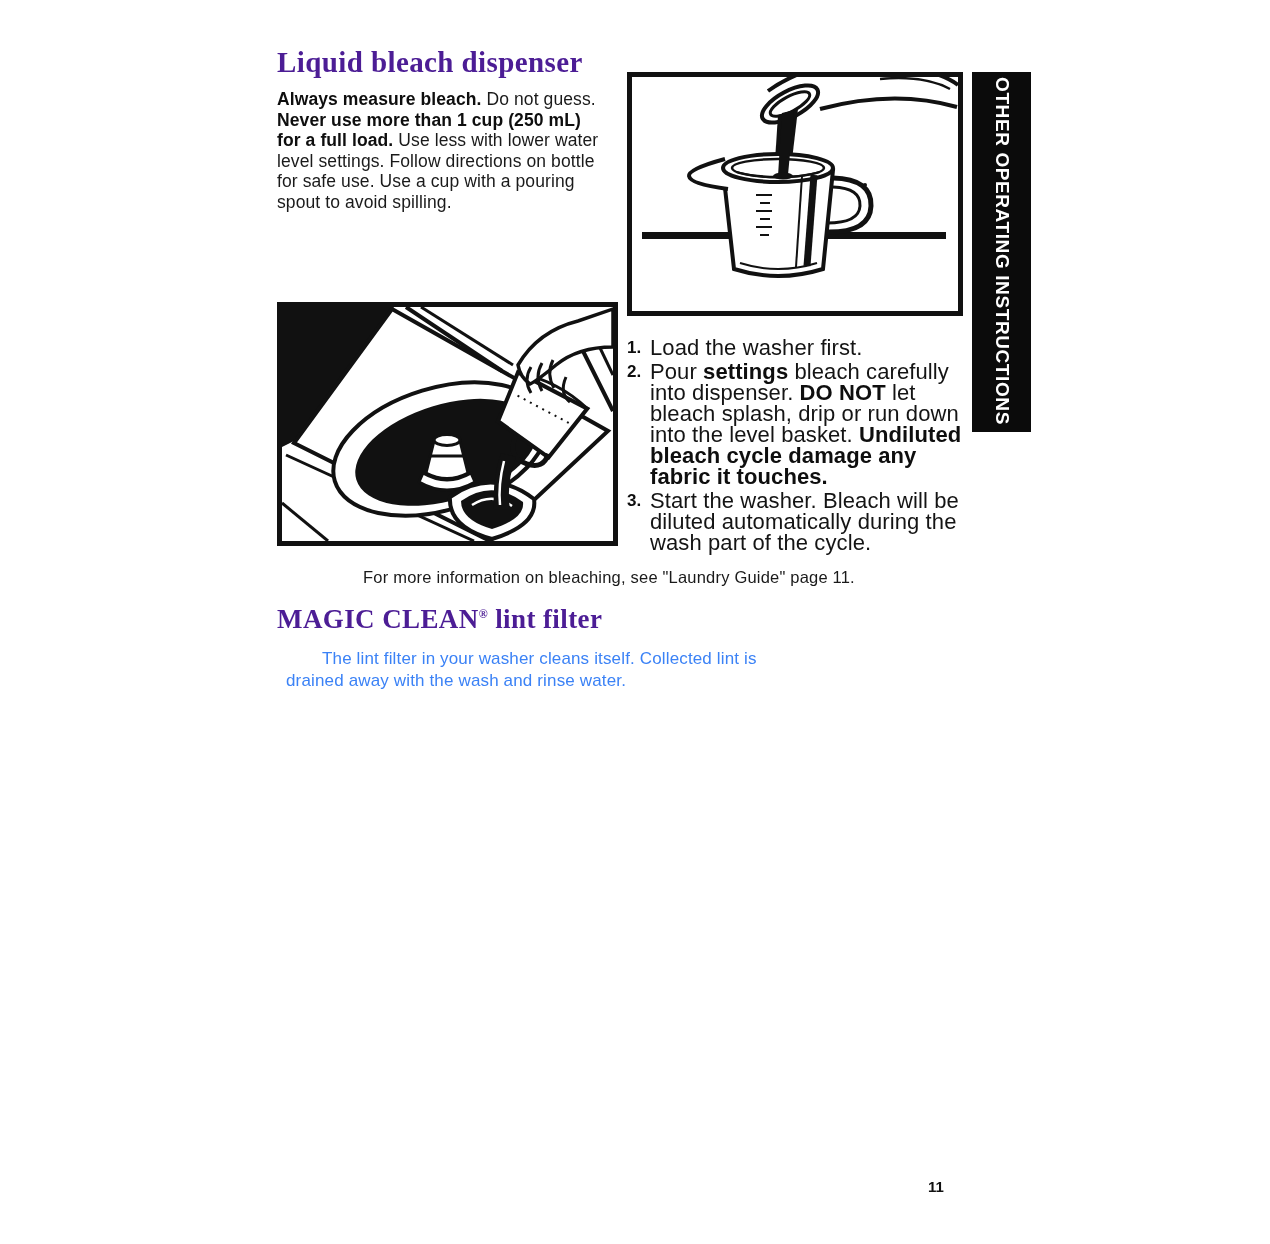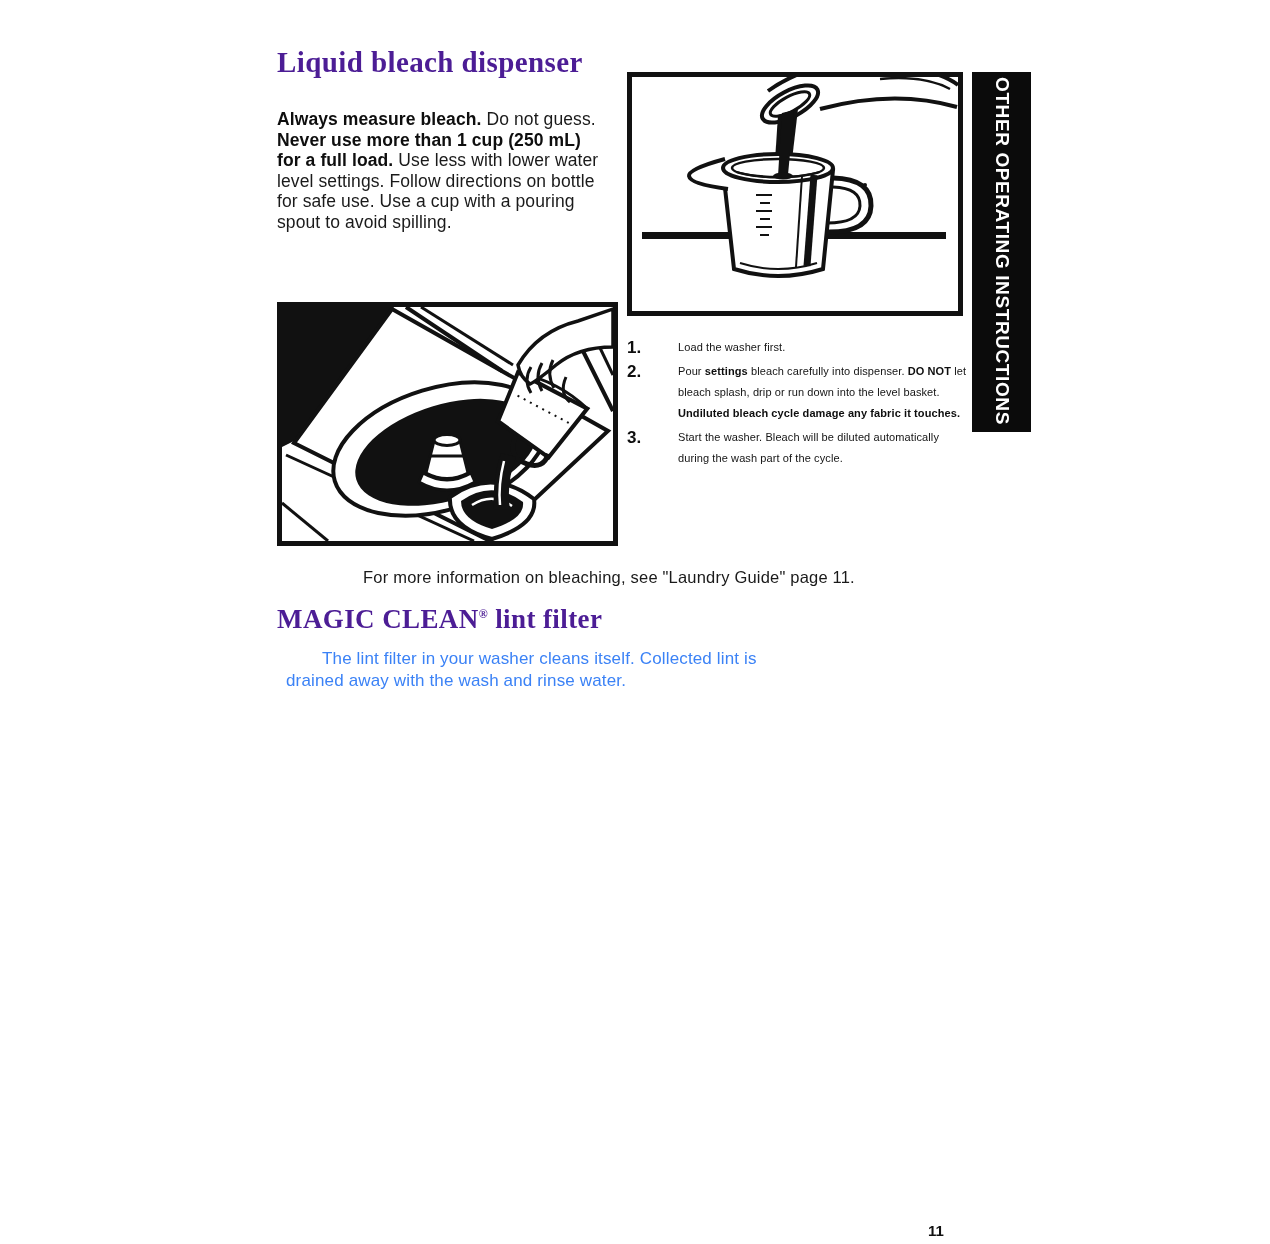--- a/index.html
+++ b/index.html
@@ -37,23 +37,22 @@
   .steps { width: 340px; }
   .step-row { display: flex; margin-bottom: 3px; }
   .step-num {
     font-weight: 700;
     width: 23px; flex: 0 0 23px;
     font-size: 17px; line-height: 21px;
     color: #0e0e0e;
   }
   .step-text {
     flex: 1;
-    font-size: 11px; line-height: 21px;
+    font-size: 22px; line-height: 21px;
     letter-spacing: 0.1px;
-    margin-left: 28px;
   }
 
   .note-line {
     font-size: 16.5px;
     letter-spacing: 0.2px;
     text-align: center;
     color: #1a1a1a;
   }
 
   .lint-para {
@@ -85,21 +84,21 @@
     font-weight: 700;
     color: #111;
   }
   sup.reg { font-size: 12px; vertical-align: super; font-weight: 700; }
 </style>
 </head>
 <body>
 
 <h1 class="abs section-title" style="left:277px; top:46px;">Liquid bleach dispenser</h1>
 
-<p class="abs body-text" style="left:277px; top:89px; width:322px;margin-top:20px;"><span class="b">Always measure bleach.</span><span> Do not guess. </span><span class="b">Never use more than 1 cup (250 mL) for a full load.</span><span> Use less with lower water level settings. Follow directions on bottle for safe use. Use a cup with a pouring spout to avoid spilling.</span></p>
+<p class="abs body-text" style="left:277px; top:89px; width:322px;"><span class="b">Always measure bleach.</span><span> Do not guess. </span><span class="b">Never use more than 1 cup (250 mL) for a full load.</span><span> Use less with lower water level settings. Follow directions on bottle for safe use. Use a cup with a pouring spout to avoid spilling.</span></p>
 
 <div class="abs figure" style="left:627px; top:72px; width:336px; height:244px;">
   <svg width="326" height="234" viewBox="0 0 326 234">
 
     <rect x="10" y="155" width="304" height="7" fill="#111"></rect>
 
     <path d="M136,14 Q172,-12 230,-18" fill="none" stroke="#111" stroke-width="4"></path>
     <path d="M188,32 Q262,12 325,30" fill="none" stroke="#111" stroke-width="4"></path>
     <path d="M236,-10 Q300,-12 326,8" fill="none" stroke="#111" stroke-width="4"></path>
     <path d="M248,2 Q292,-2 318,12" fill="none" stroke="#111" stroke-width="2.5"></path>
@@ -218,13 +217,13 @@
 <p class="abs note-line" style="left:268px; top:568px; width:682px;">For more information on bleaching, see "Laundry Guide" page 11.</p>
 
 <h2 class="abs section-title" style="left:277px; top:604px; font-size:27px;">
   <span>MAGIC CLEAN</span><sup class="reg">®</sup><span> lint filter</span>
 </h2>
 
 <div class="abs" style="left:286px; top:648px; width:492px;">
   <p class="lint-para">The lint filter in your washer cleans itself. Collected lint is drained away with the wash and rinse water.</p>
 </div>
 
-<div class="abs page-num" style="left:928px; top:1178px;margin-top:44px;">11</div>
+<div class="abs page-num" style="left:928px; top:1178px;">11</div>
 
 </body></html>

